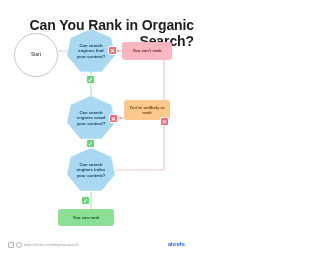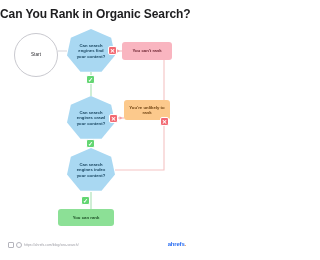--- a/index.html
+++ b/index.html
@@ -15,25 +15,25 @@
     position: relative;
   }
   .page {
     position: relative;
     width: 194px;
     height: 260px;
     background: #ffffff;
   }
   .title {
     position: absolute;
-    top: 7px;
-    left: 0;
-    width: 194px;
-    text-align: left;
-    font-size: 12px;
+    top: 17px;
+    left: 0;
+    width: 194px;
+    text-align: right;
+    font-size: 14px;
     font-weight: bold;
     color: #1d1d1f;
     letter-spacing: -0.1px;
   }
   .canvas {
     position: absolute;
     left: 0;
     top: 22px;
     width: 194px;
     height: 208px;

